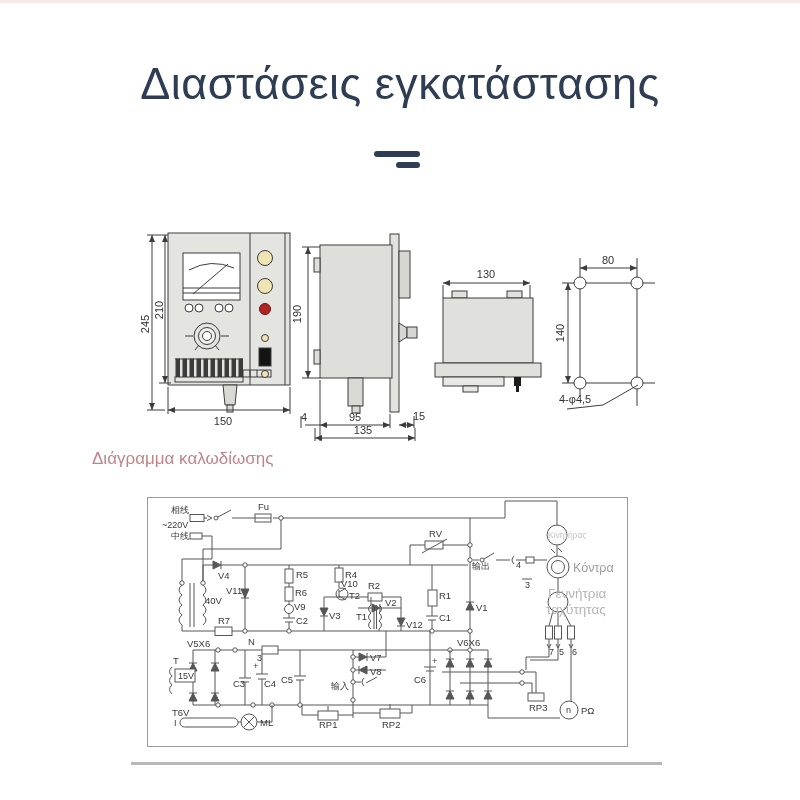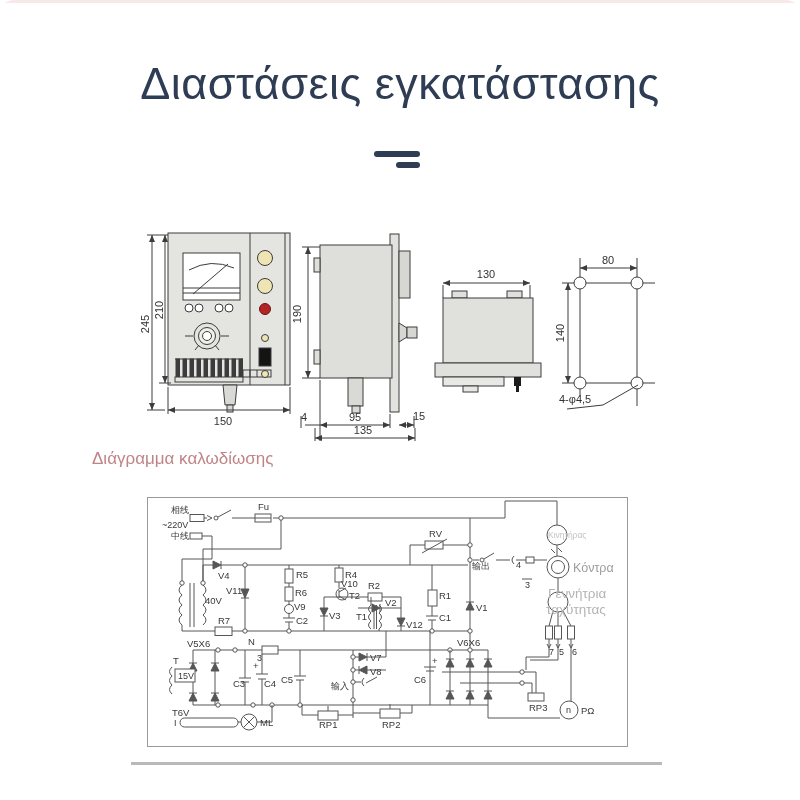--- a/index.html
+++ b/index.html
@@ -1,17 +1,17 @@
 <!DOCTYPE html>
 <html><head>
 <meta charset="utf-8">
 <style>
   html,body{margin:0;padding:0;background:#fff;}
   .stage{position:relative;width:800px;height:800px;background:#ffffff;overflow:hidden;
-         font-family:"Liberation Sans",sans-serif;border-radius:14px;}
+         font-family:"Liberation Sans",sans-serif;}
   .top-edge{position:absolute;left:0;top:0;width:800px;height:3px;background:#f6e9e7;}
   .title{position:absolute;left:0;top:58px;width:800px;text-align:center;margin:0;
          font-size:45px;font-weight:400;color:#2e3d54;letter-spacing:0.5px;}
   .divider{position:absolute;left:0;top:0;width:800px;height:0;}
   .divider .bar{position:absolute;background:#2e3d54;border-radius:3px;height:6px;}
   .bar1{left:374px;top:151px;width:46px;}
   .bar2{left:396px;top:162px;width:24px;}
   .section{position:absolute;left:92px;font-size:17px;color:#c08488;}
   .s1{top:196px;}
   .s2{top:449px;}

